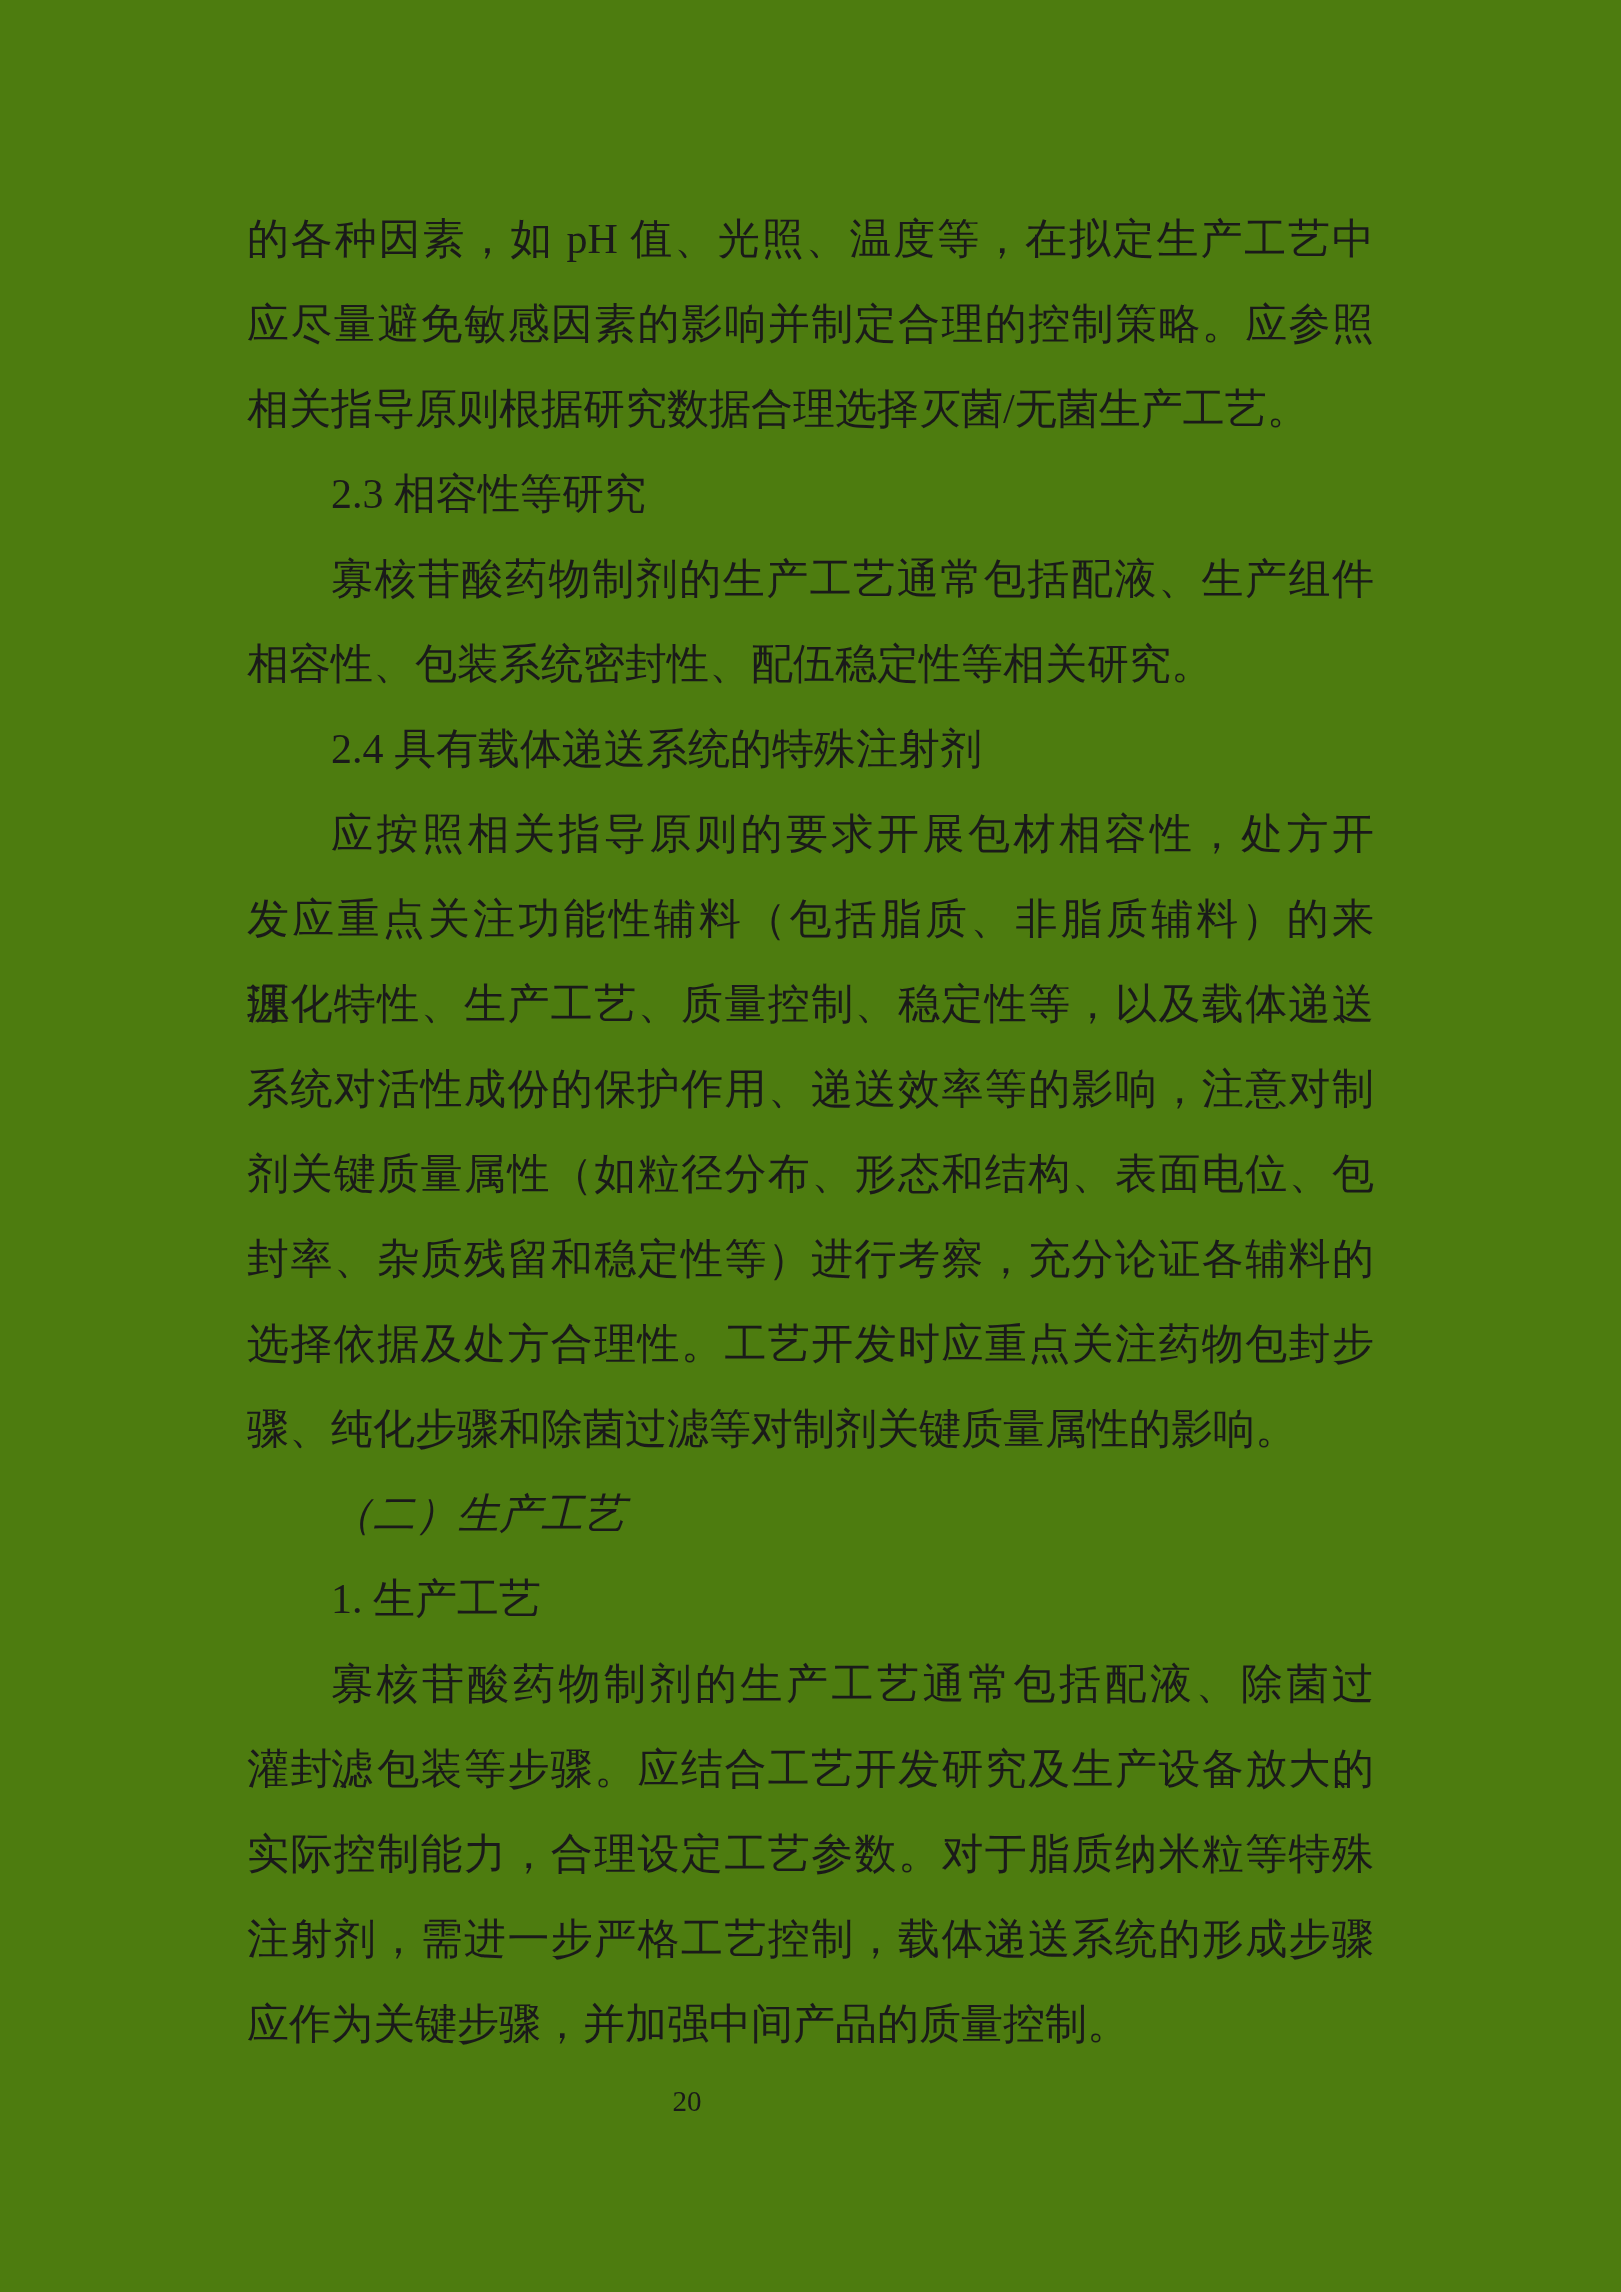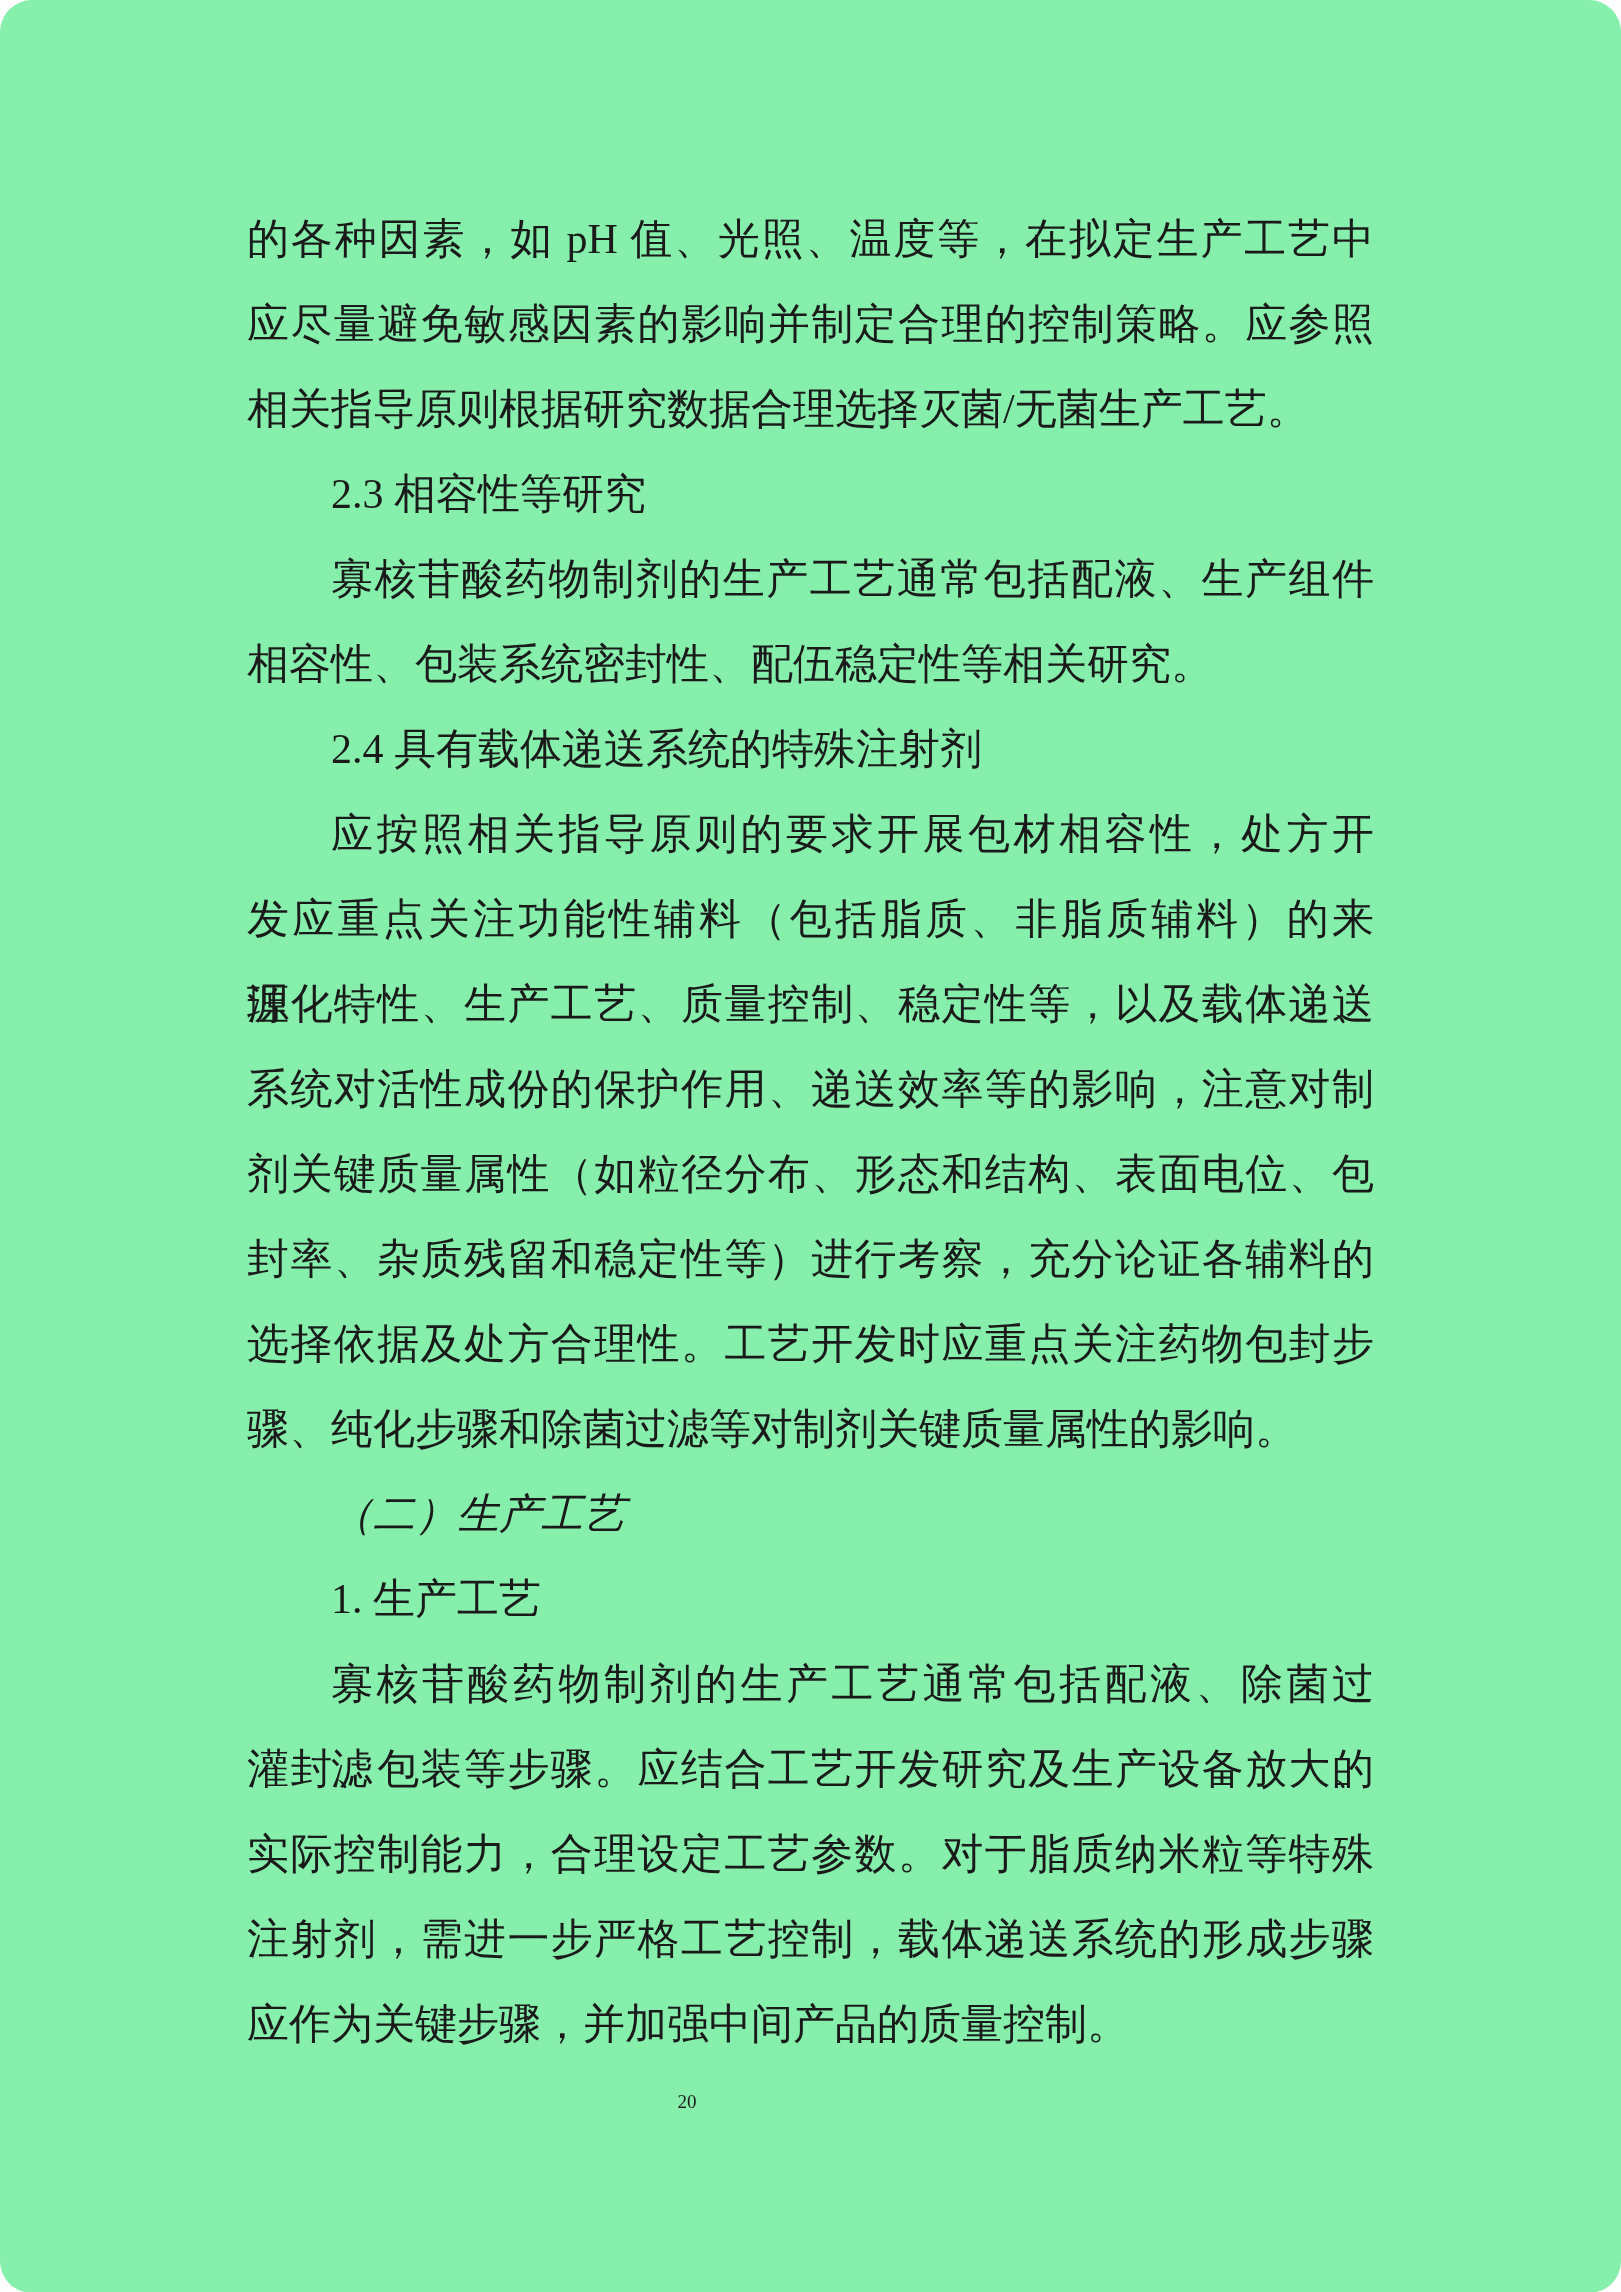--- a/index.html
+++ b/index.html
@@ -10,22 +10,21 @@
     width: 1621px;
     height: 2293px;
     background: #fefefe;
     position: relative;
     overflow: hidden;
     font-family: "Liberation Serif", "DejaVu Serif", serif;
   }
   .page {
     position: absolute;
     inset: 0;
-    background: #86efac;
-    border-radius: 32px;
+    background: #4d7c0f;
   }
   .doc-body {
     position: absolute;
     left: 247px;
     top: 197px;
     width: 1127px;
     color: #1a1a1a;
   }
   .text-line {
     height: 85px;
@@ -46,21 +45,21 @@
   .text-line.section-heading {
     font-weight: normal;
     font-style: italic;
   }
   .page-number {
     position: absolute;
     top: 2082px;
     left: 0;
     width: 1374px;
     text-align: center;
-    font-size: 19px;
+    font-size: 29px;
     line-height: 39px;
     color: #1a1a1a;
     font-family: "Liberation Serif", "DejaVu Serif", serif;
   }
 </style>
 </head>
 <body>
 
 <div class="page">
   <div class="doc-body">

